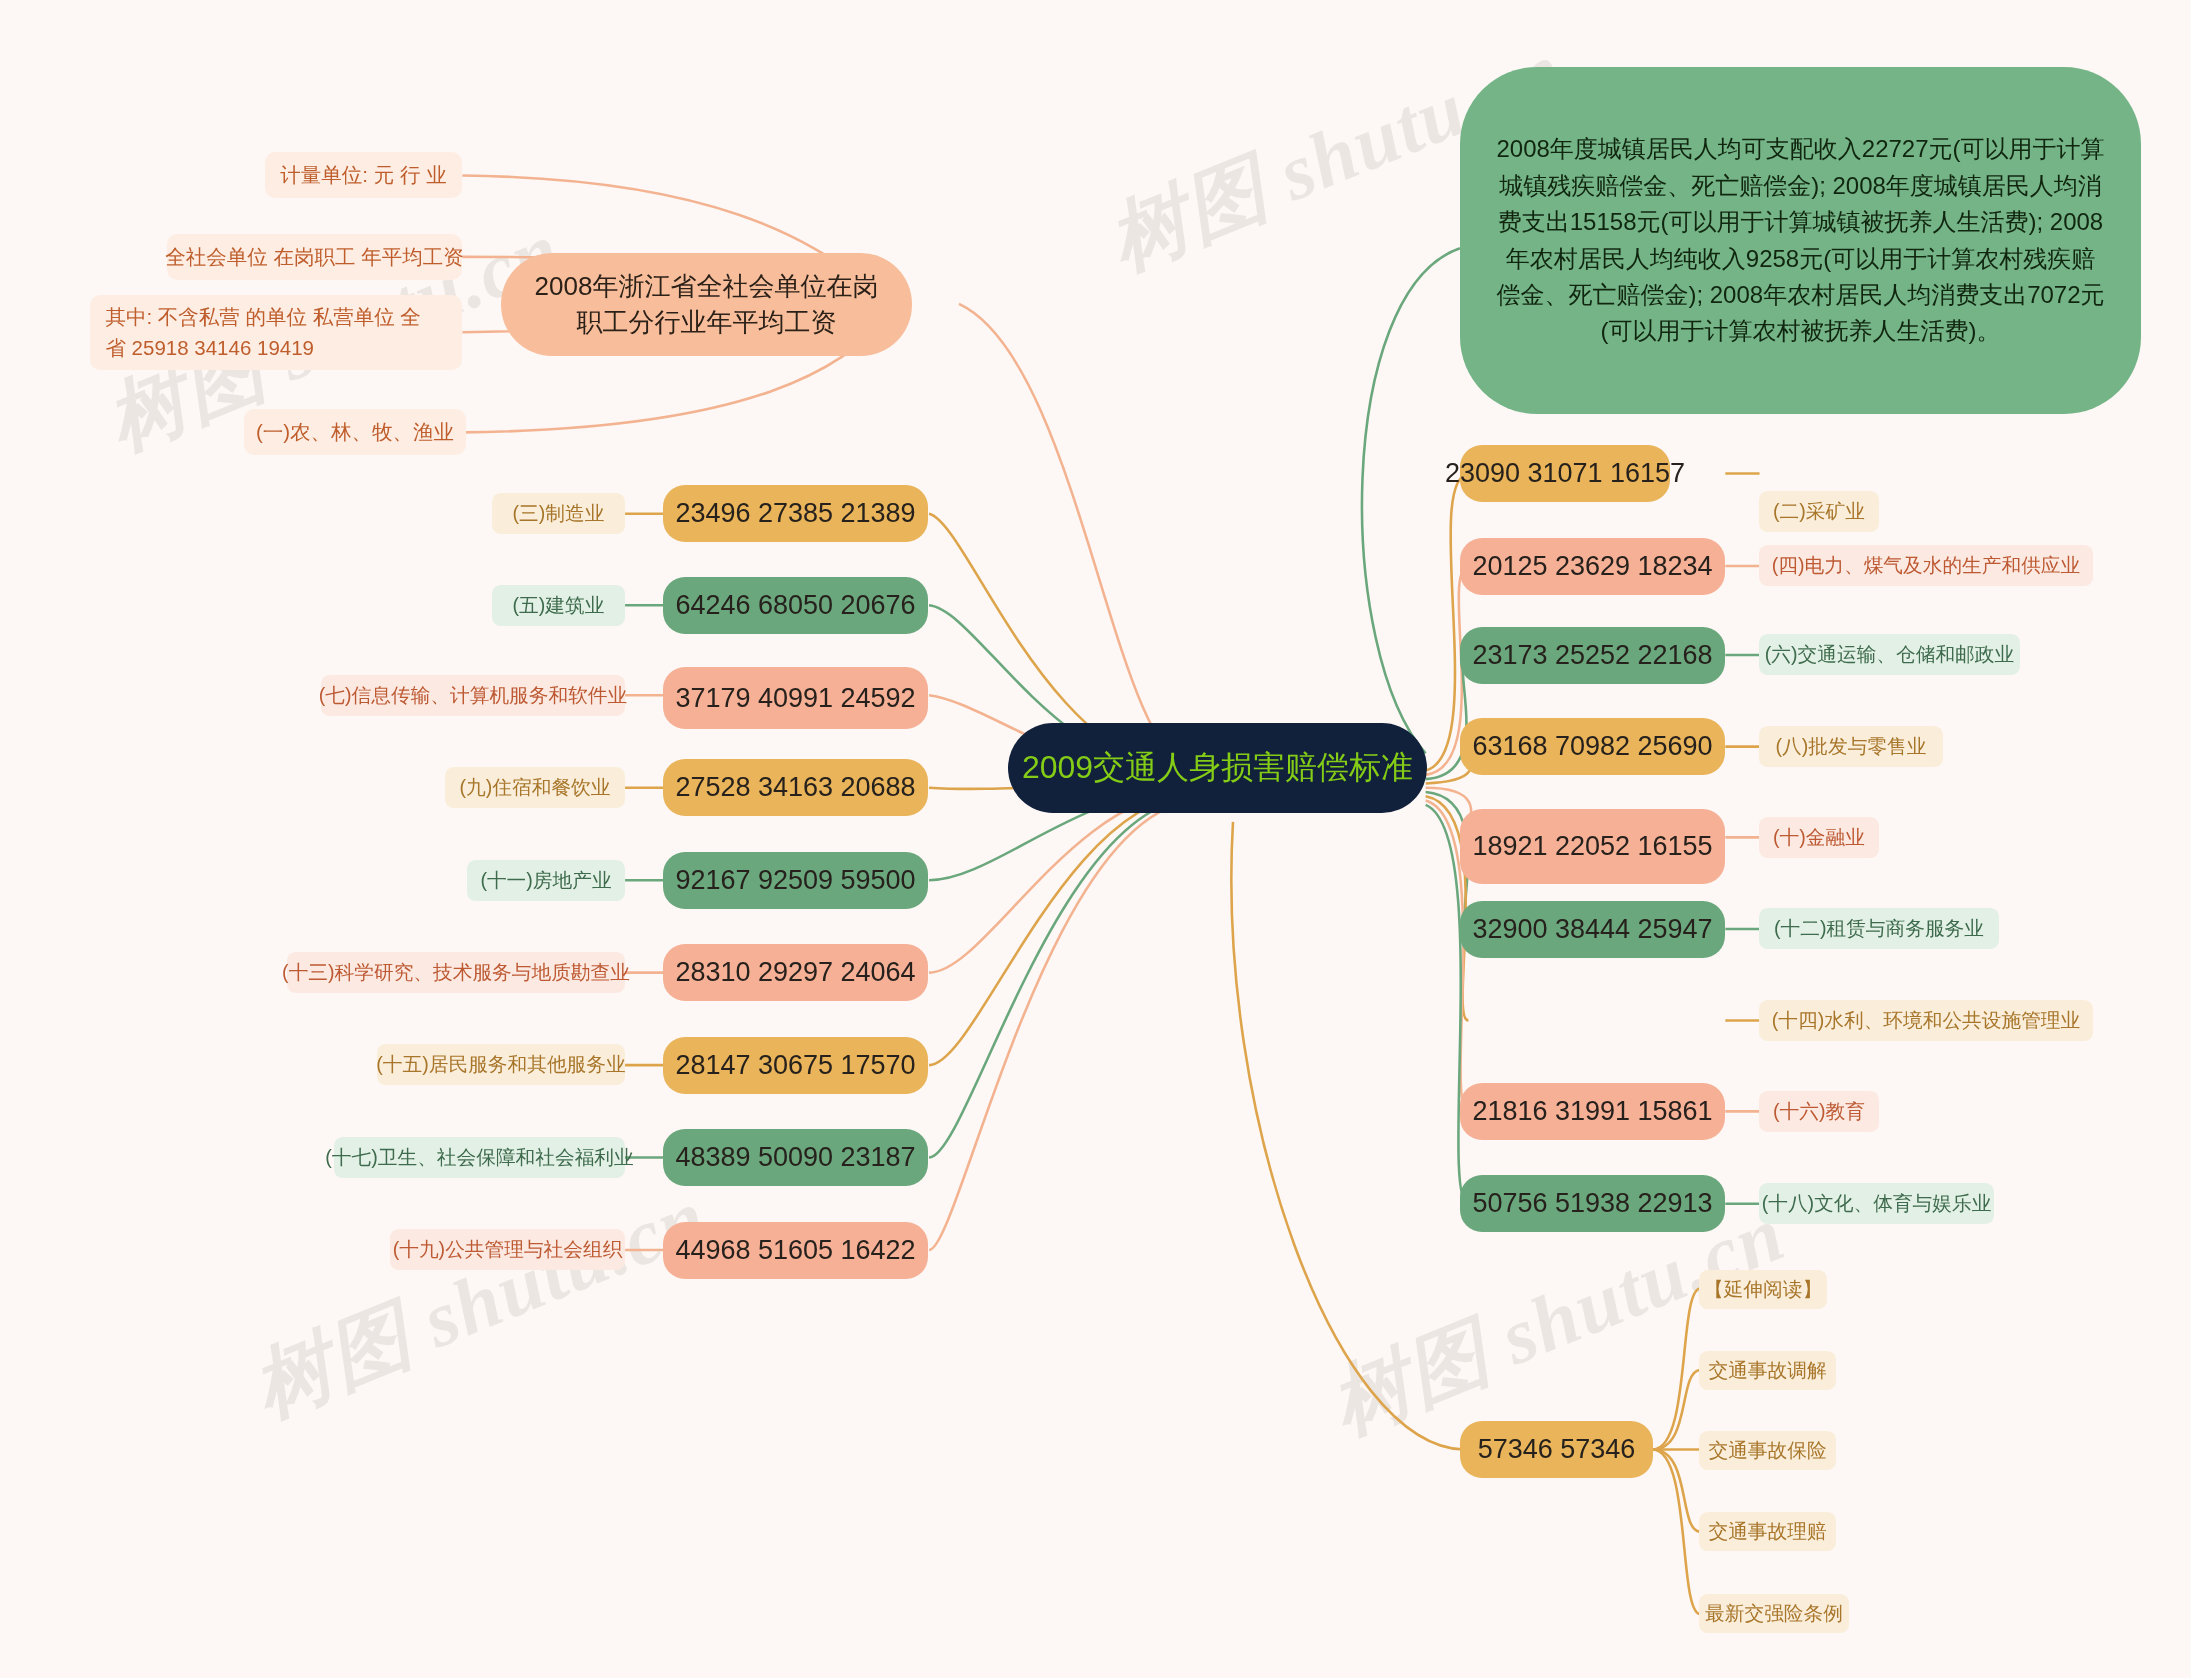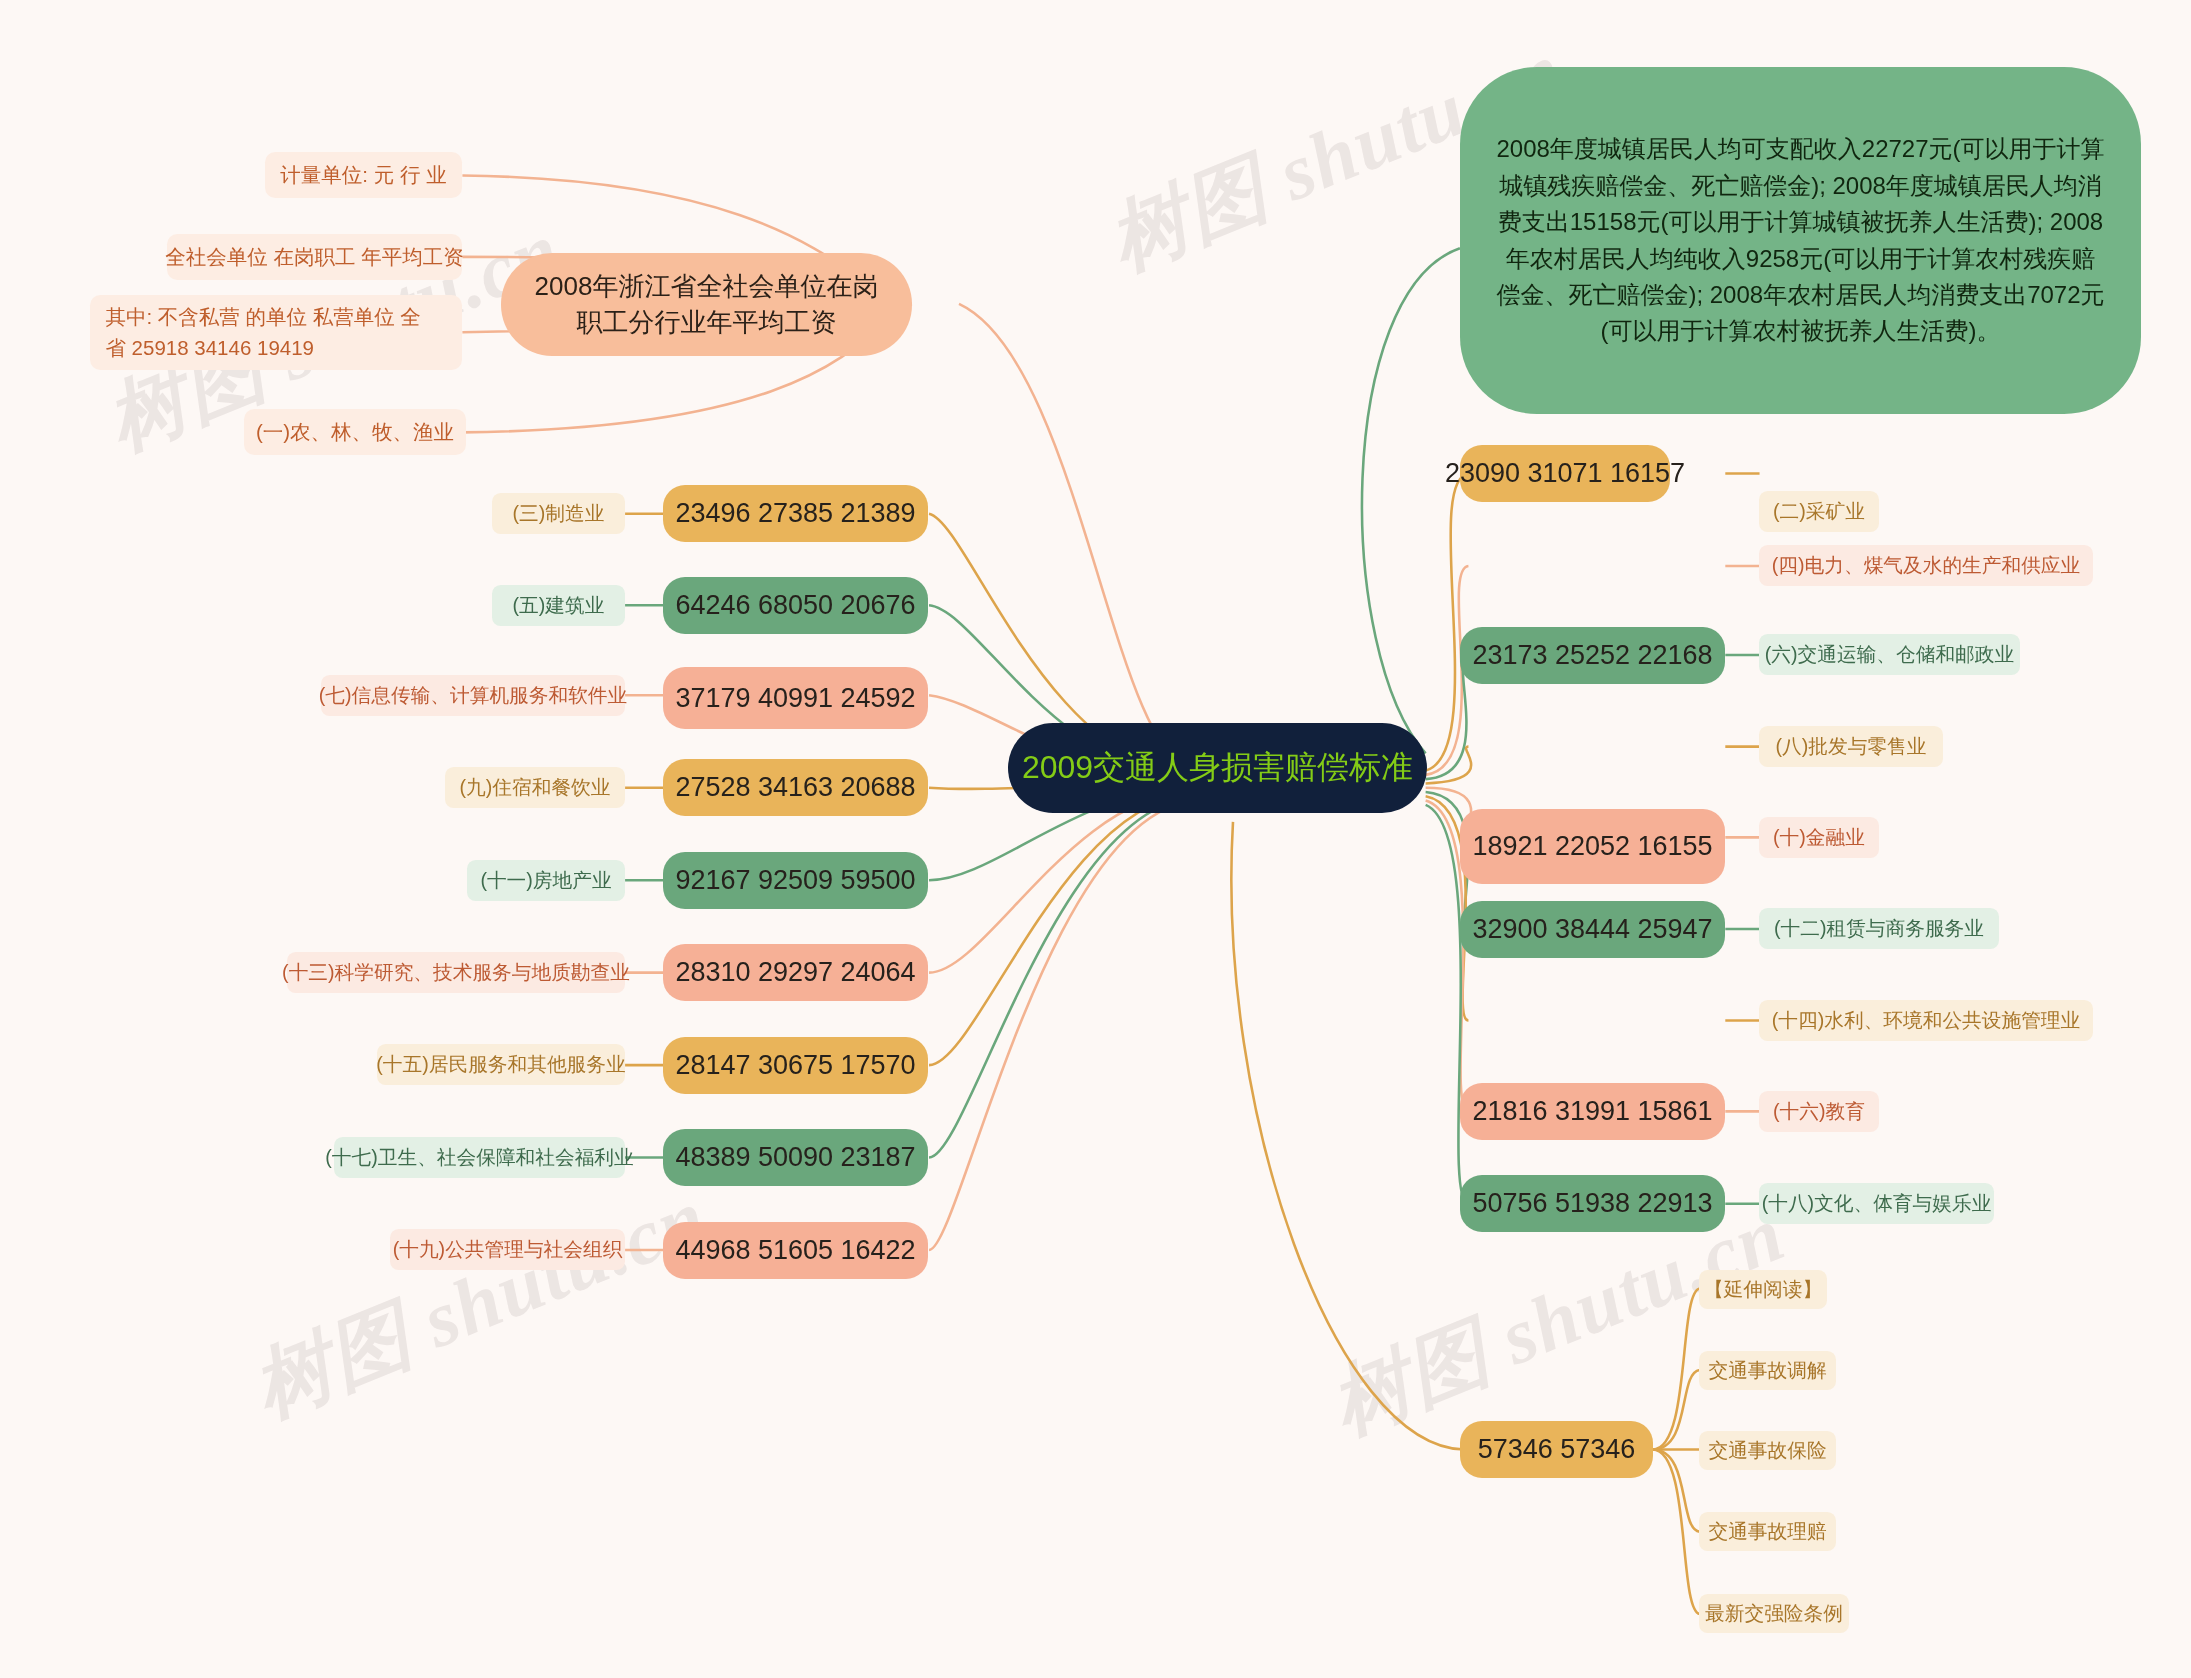--- a/index.html
+++ b/index.html
@@ -201,25 +201,27 @@
 
   <div class="node tag green" style="left:334px; top:1137px; width:291px; height:41px;">(十七)卫生、社会保障和社会福利业</div>
   <div class="node val green" style="left:663px; top:1129px; width:265px; height:57px;">48389 50090 23187</div>
 
   <div class="node tag peach" style="left:390px; top:1229px; width:235px; height:41px;">(十九)公共管理与社会组织</div>
   <div class="node val peach" style="left:663px; top:1222px; width:265px; height:57px;">44968 51605 16422</div>
 
   <div class="node val amber" style="left:1460px; top:445px; width:210px; height:57px;">23090 31071 16157</div>
   <div class="node tag amber" style="left:1759px; top:453px; width:120px; height:41px;margin-top:38px;">(二)采矿业</div>
 
+  <div class="node val peach" style="left:1460px; top:538px; width:265px; height:57px;">20125 23629 18234</div>
   <div class="node tag peach" style="left:1759px; top:545px; width:334px; height:41px;">(四)电力、煤气及水的生产和供应业</div>
 
   <div class="node val green" style="left:1460px; top:627px; width:265px; height:57px;">23173 25252 22168</div>
   <div class="node tag green" style="left:1759px; top:634px; width:261px; height:41px;">(六)交通运输、仓储和邮政业</div>
 
+  <div class="node val amber" style="left:1460px; top:718px; width:265px; height:57px;">63168 70982 25690</div>
   <div class="node tag amber" style="left:1759px; top:726px; width:184px; height:41px;">(八)批发与零售业</div>
 
   <div class="node val peach" style="left:1460px; top:809px; width:265px; height:75px;">18921 22052 16155</div>
   <div class="node tag peach" style="left:1759px; top:817px; width:120px; height:41px;">(十)金融业</div>
 
   <div class="node val green" style="left:1460px; top:901px; width:265px; height:57px;">32900 38444 25947</div>
   <div class="node tag green" style="left:1759px; top:908px; width:240px; height:41px;">(十二)租赁与商务服务业</div>
 
   <div class="node tag amber" style="left:1759px; top:1000px; width:334px; height:41px;">(十四)水利、环境和公共设施管理业</div>
 

